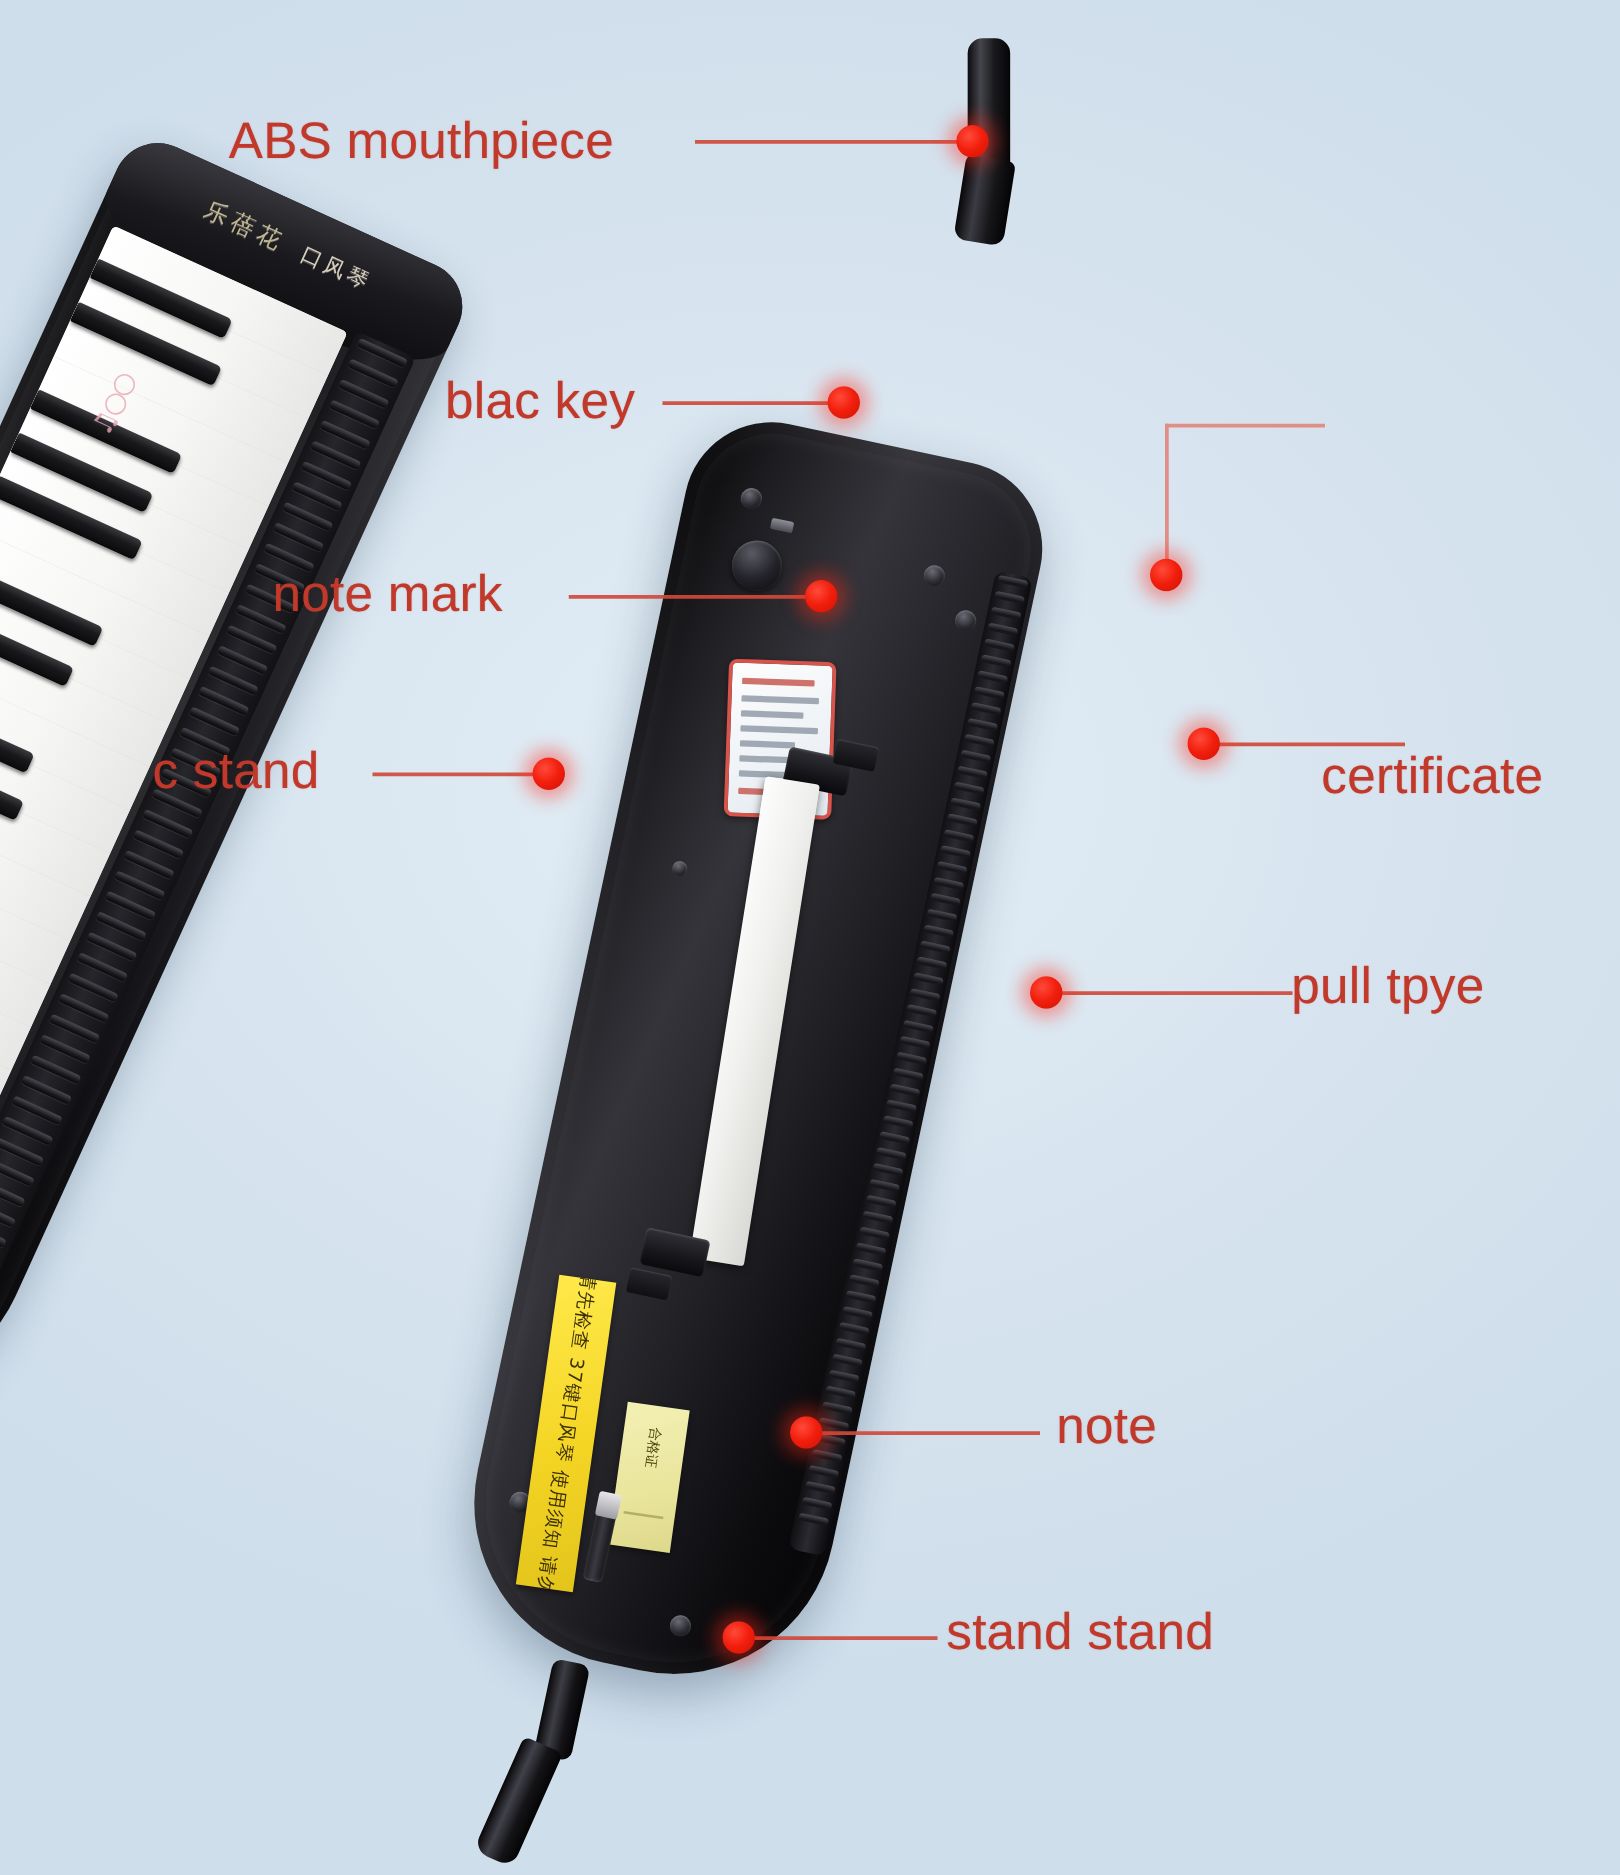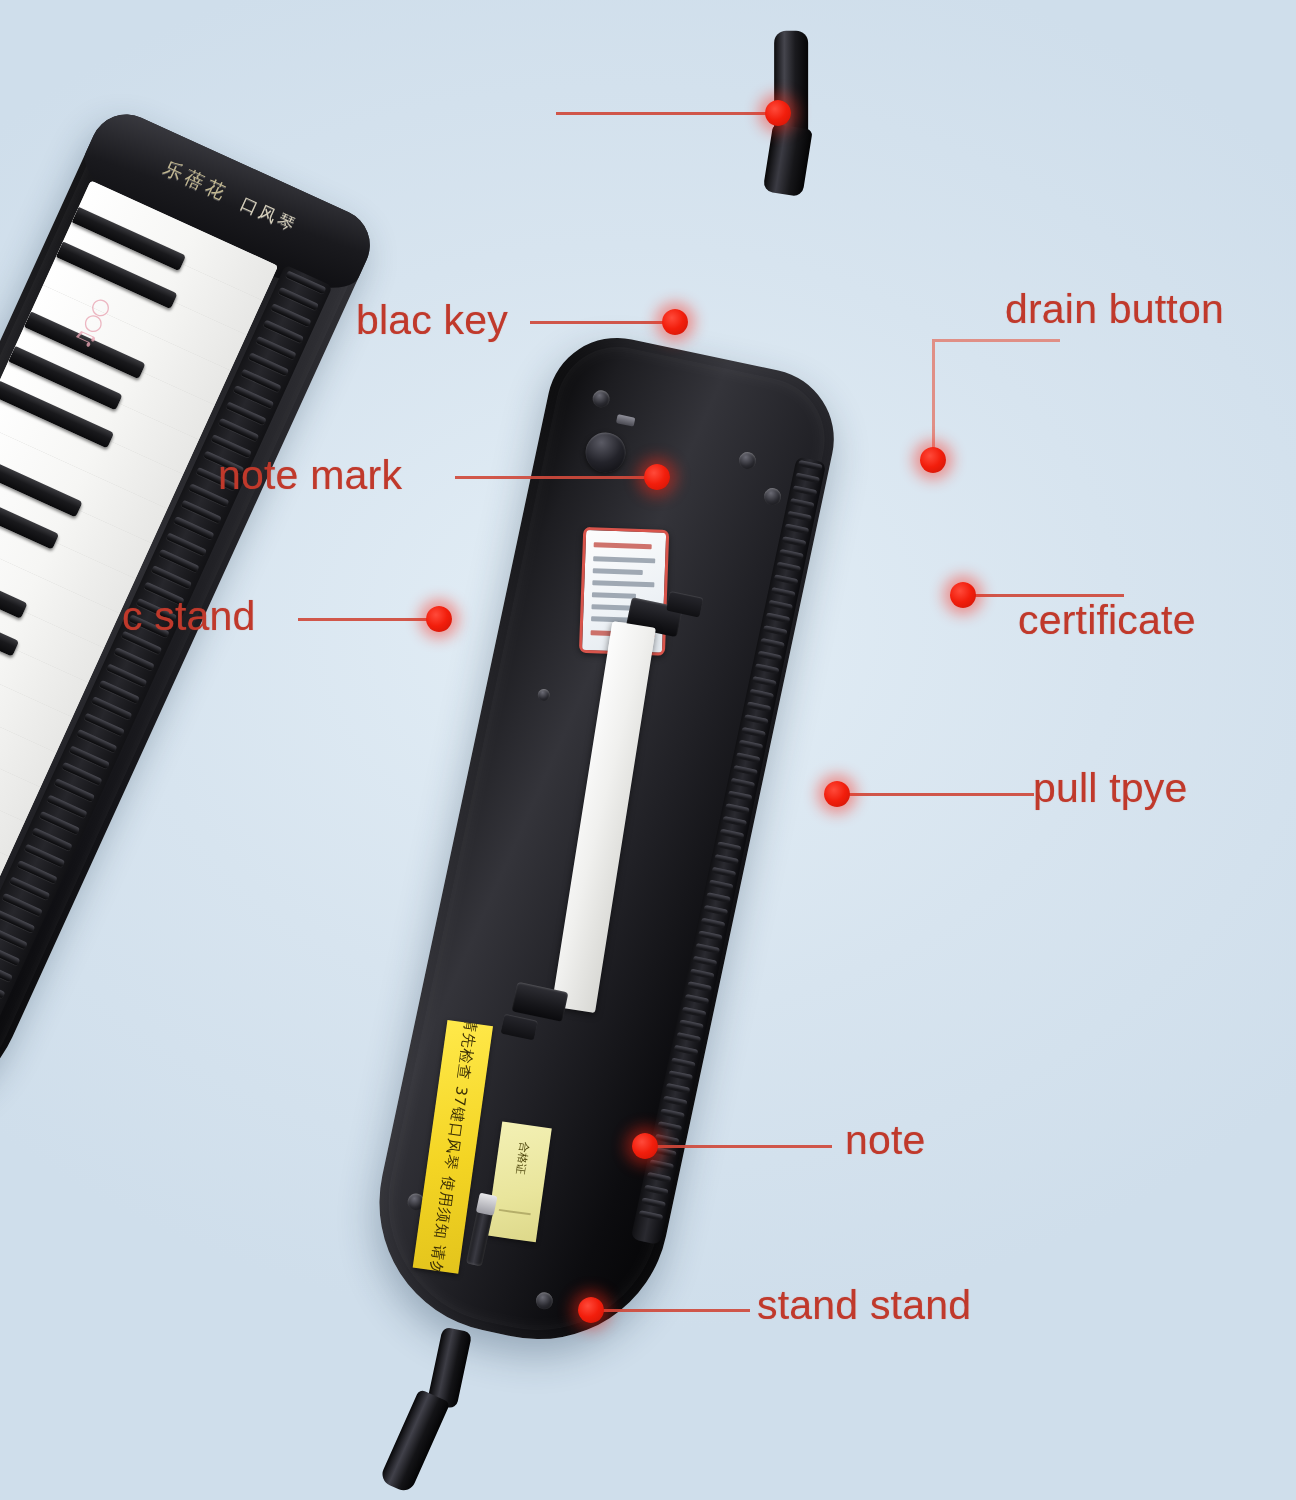--- a/index.html
+++ b/index.html
@@ -492,41 +492,41 @@
     <div class="bot-switch-knob" style="left:99px;top:866px;"></div>
   </div>
 
   <div id="tube2">
     <div class="t2a"></div>
     <div class="t2b"></div>
   </div>
 
   <div class="leader" style="left:556px;top:112px;width:220px;"></div>
   <div class="dot" style="left:765px;top:100px;"></div>
+  <div class="lbl" style="left:183px;top:92px;">ABS mouthpiece</div>
 
   <div class="leader" style="left:530px;top:321px;width:145px;"></div>
   <div class="dot" style="left:662px;top:309px;"></div>
   <div class="lbl" style="left:356px;top:300px;">blac key</div>
 
   <div class="leader" style="left:455px;top:476px;width:200px;"></div>
   <div class="dot" style="left:644px;top:464px;"></div>
   <div class="lbl" style="left:218px;top:455px;">note mark</div>
 
   <div class="leader" style="left:298px;top:618px;width:140px;"></div>
   <div class="dot" style="left:426px;top:606px;"></div>
   <div class="lbl" style="left:122px;top:596px;">c stand</div>
 
   <div class="elbow-h" style="left:932px;top:339px;width:128px;"></div>
   <div class="elbow-v" style="left:932px;top:339px;height:114px;"></div>
   <div class="dot" style="left:920px;top:447px;"></div>
-  <div class="lbl" style="left:1005px;top:289px;">drain button</div>
 
   <div class="leader" style="left:962px;top:594px;width:162px;"></div>
   <div class="dot" style="left:950px;top:582px;"></div>
-  <div class="lbl" style="left:1018px;top:600px;">certificate</div>
+  <div class="lbl" style="left:1057px;top:600px;">certificate</div>
 
   <div class="leader" style="left:838px;top:793px;width:196px;"></div>
   <div class="dot" style="left:824px;top:781px;"></div>
   <div class="lbl" style="left:1033px;top:768px;text-align:right;">pull tpye</div>
 
   <div class="leader" style="left:646px;top:1145px;width:186px;"></div>
   <div class="dot" style="left:632px;top:1133px;"></div>
   <div class="lbl" style="left:845px;top:1120px;">note</div>
 
   <div class="leader" style="left:594px;top:1309px;width:156px;"></div>

